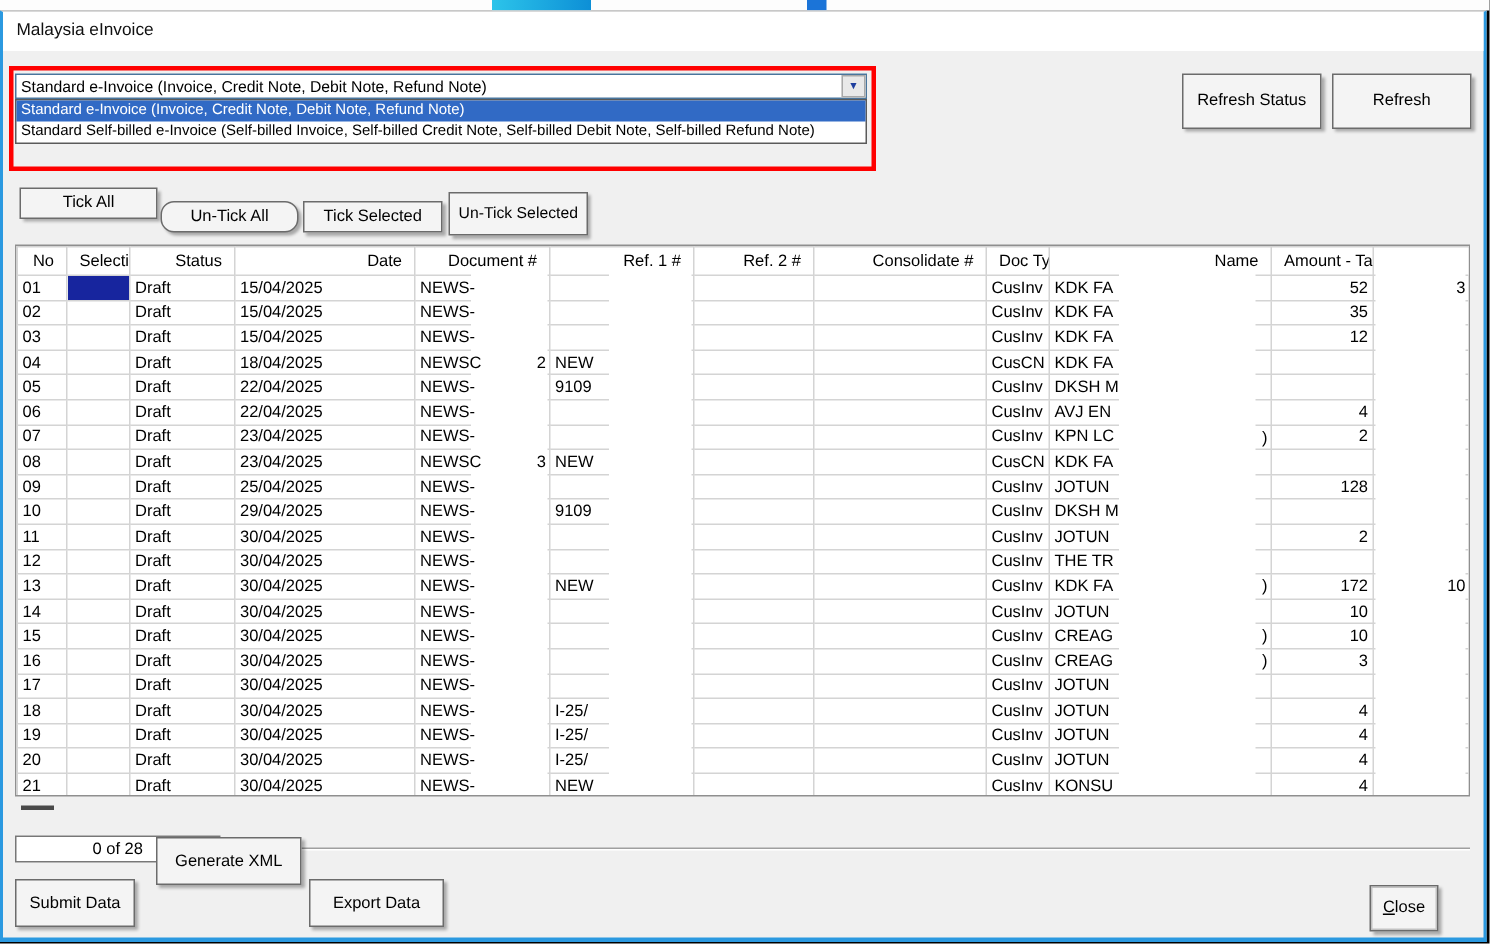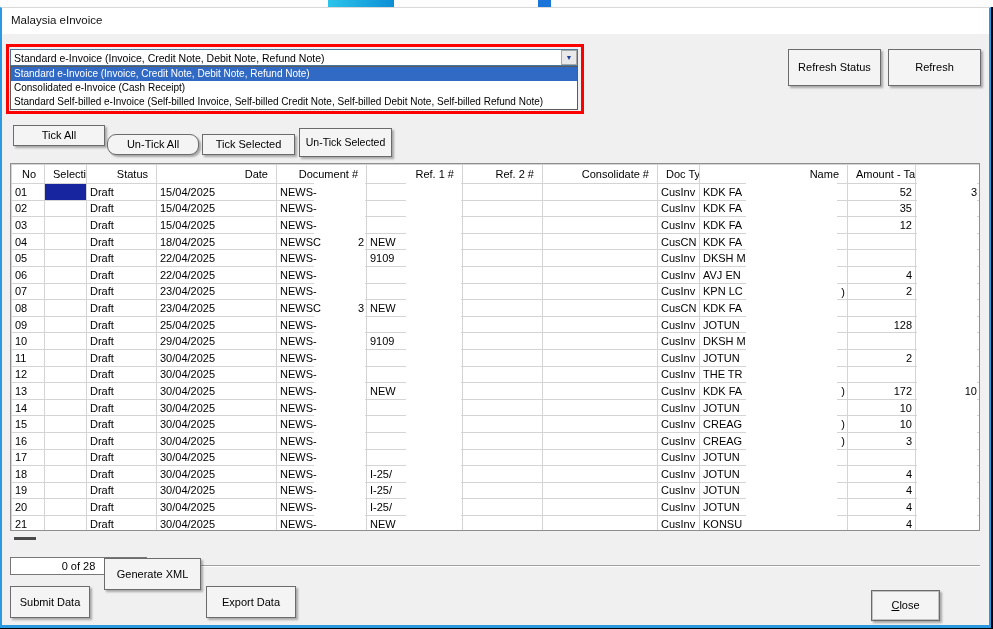--- a/index.html
+++ b/index.html
@@ -42,21 +42,21 @@
          line-height:1.15; font-family:inherit; }
   .b-refresh-status { left:786px; top:41px; width:93px; height:37px; }
   .b-refresh        { left:886px; top:41px; width:93px; height:37px; }
   .b-tick-all       { left:11px;  top:117px; width:92px; height:21px; }
   .b-untick-all     { left:105px; top:126px; width:92px; height:21px;border-radius:9px; }
   .b-tick-sel       { left:200px; top:126px; width:93px; height:21px; }
   .b-untick-sel     { left:297px; top:120px; width:93px; height:29px; font-size:10.5px; }
   .b-submit         { left:8px;   top:578px; width:80px; height:32px; }
   .b-generate       { left:102px; top:550px; width:97px; height:32px; }
   .b-export         { left:204px; top:578px; width:90px; height:32px; }
-  .b-close          { left:869px; top:582px; width:69px; height:31px;
+  .b-close          { left:911px; top:582px; width:46px; height:31px;
                       box-shadow:2px 2px 2px rgba(0,0,0,0.30), inset 0 0 0 1px #c2c2c2; }
   .b-close span { display:block; }
   .b-close span::first-letter { text-decoration:underline; }
 
   
   .table-wrap { position:absolute; left:8px; top:155px; width:970px; height:368px;
                 border:1px solid #8f8f8f; background:#fff; overflow:hidden; }
   table { border-collapse:collapse; table-layout:fixed; width:968px; background:#fff; }
   th { border:1px solid #d4d4d4; height:19px; padding:0 8px; font-size:11px; font-weight:normal;
        text-align:right; white-space:nowrap; overflow:hidden; background:#fff; color:#000; }
@@ -98,21 +98,20 @@
 
     <div class="combo">
       <div class="combo-text">Standard e-Invoice (Invoice, Credit Note, Debit Note, Refund Note)</div>
       <div class="combo-btn">
         <span>▼</span>
       </div>
     </div>
 
     <div class="combo-list">
       <div class="combo-item hl">Standard e-Invoice (Invoice, Credit Note, Debit Note, Refund Note)</div>
-      <div class="combo-item">Consolidated e-Invoice (Cash Receipt)</div>
       <div class="combo-item">Standard Self-billed e-Invoice (Self-billed Invoice, Self-billed Credit Note, Self-billed Debit Note, Self-billed Refund Note)</div>
     </div>
 
     <div class="annot"></div>
 
     <div class="btn b-refresh-status">Refresh Status</div>
     <div class="btn b-refresh">Refresh</div>
 
     <div class="btn b-tick-all">Tick All</div>
     <div class="btn b-untick-all">Un-Tick All</div>

